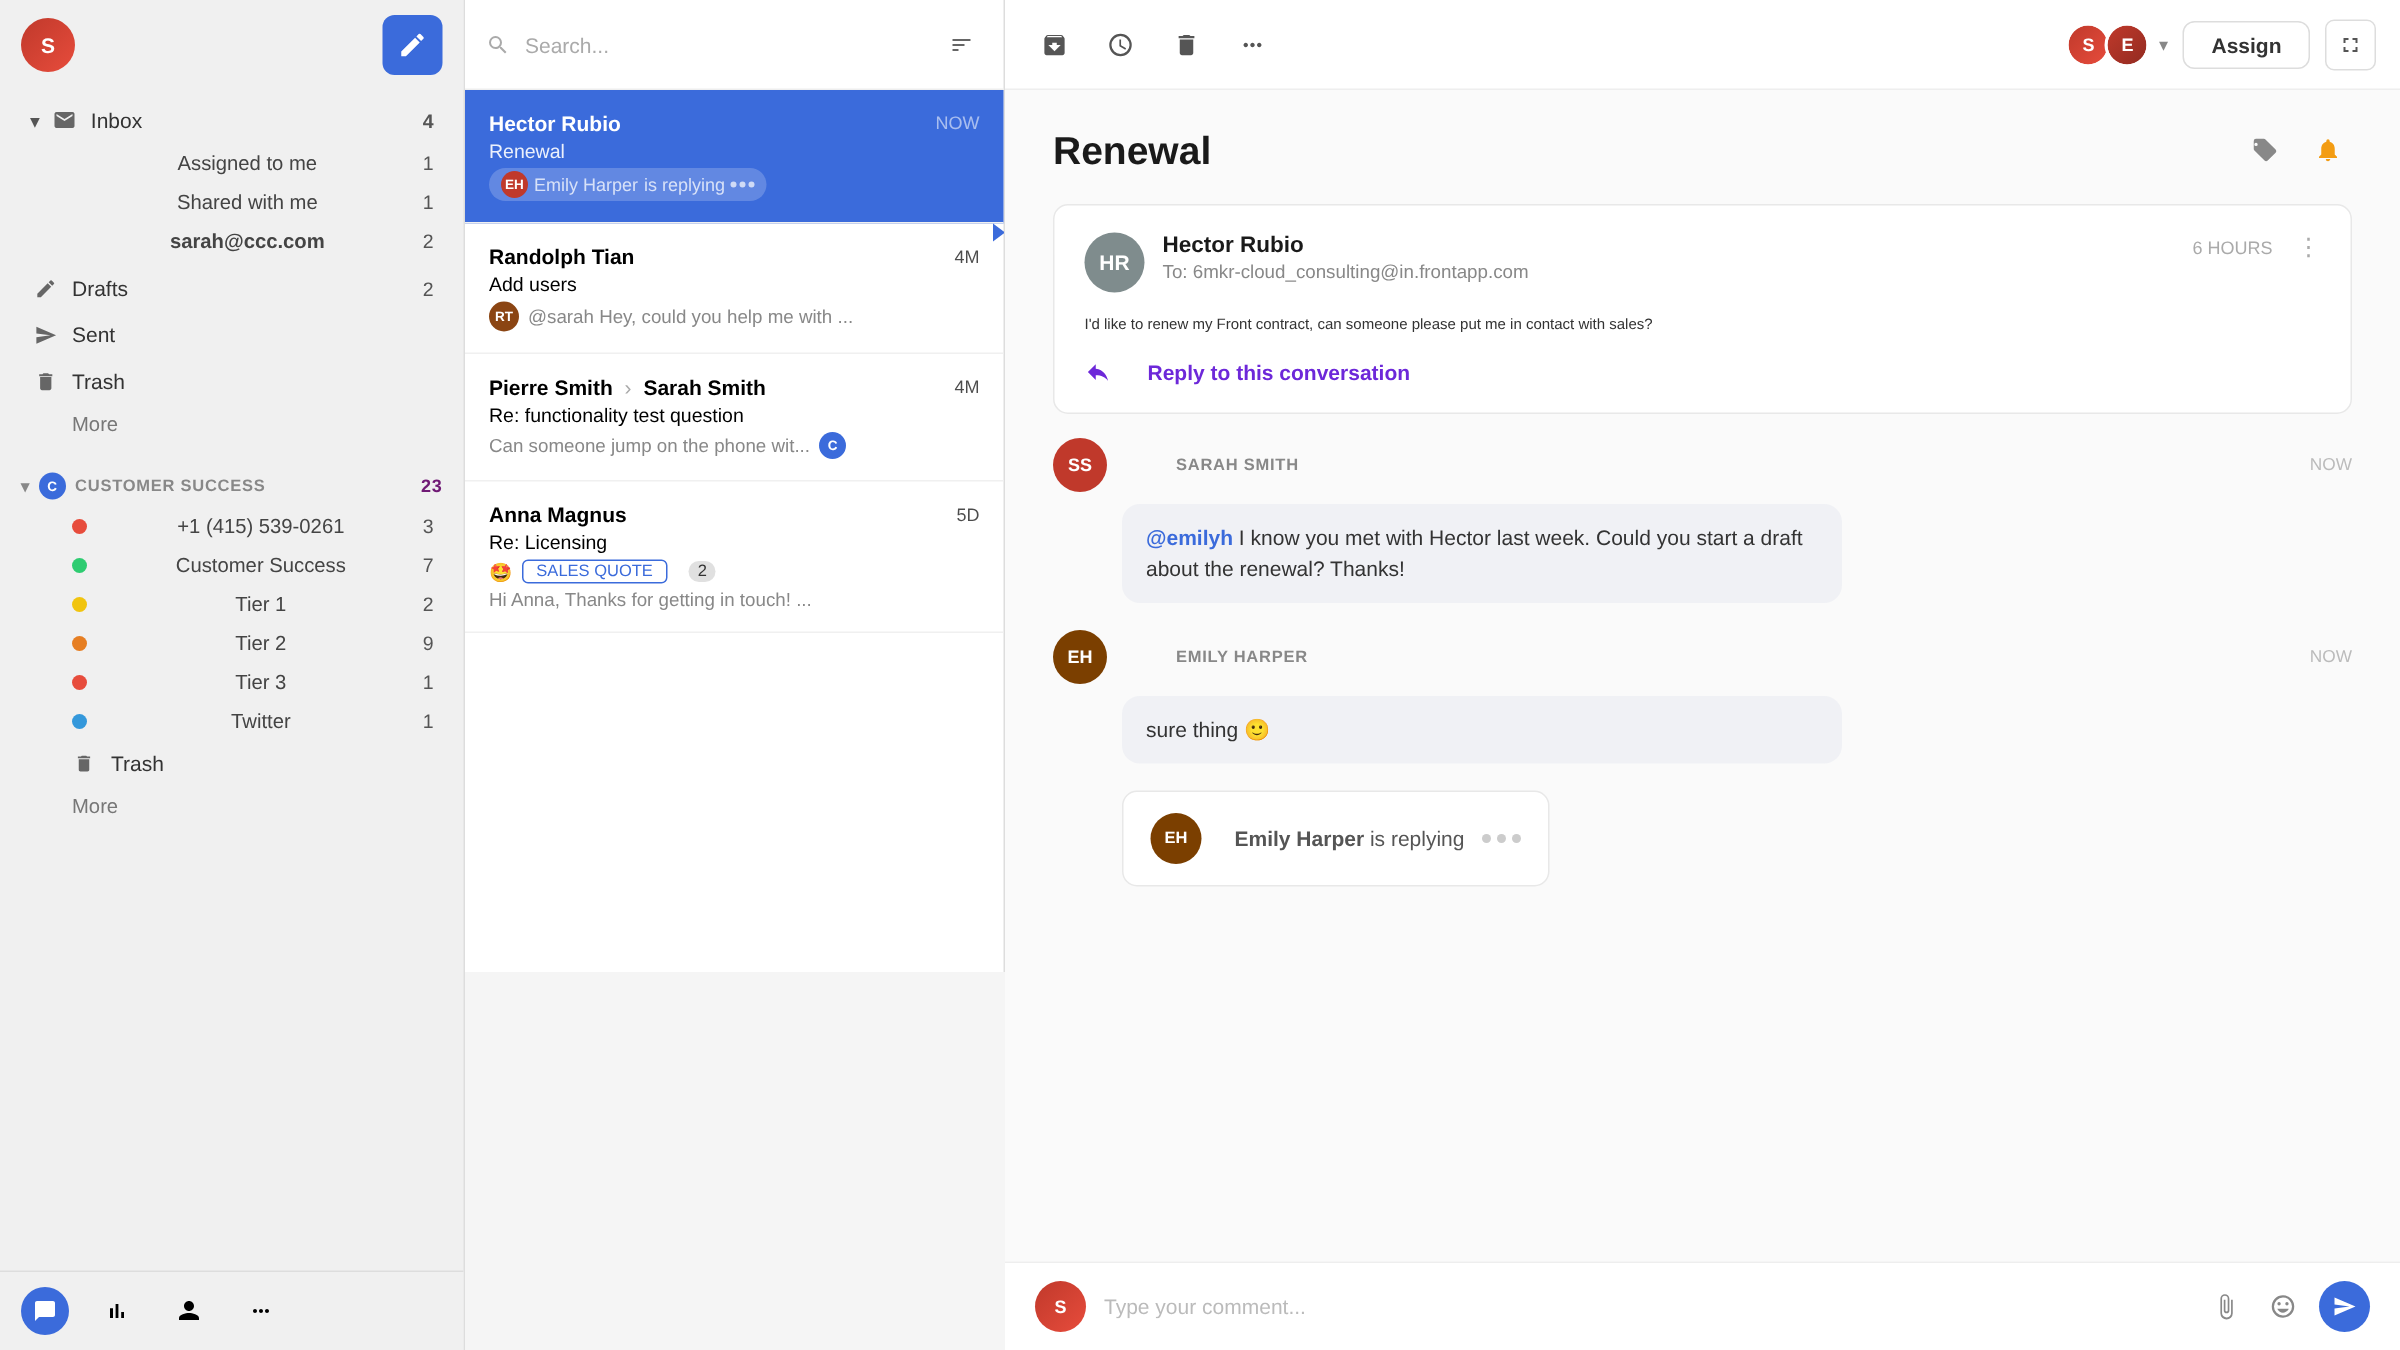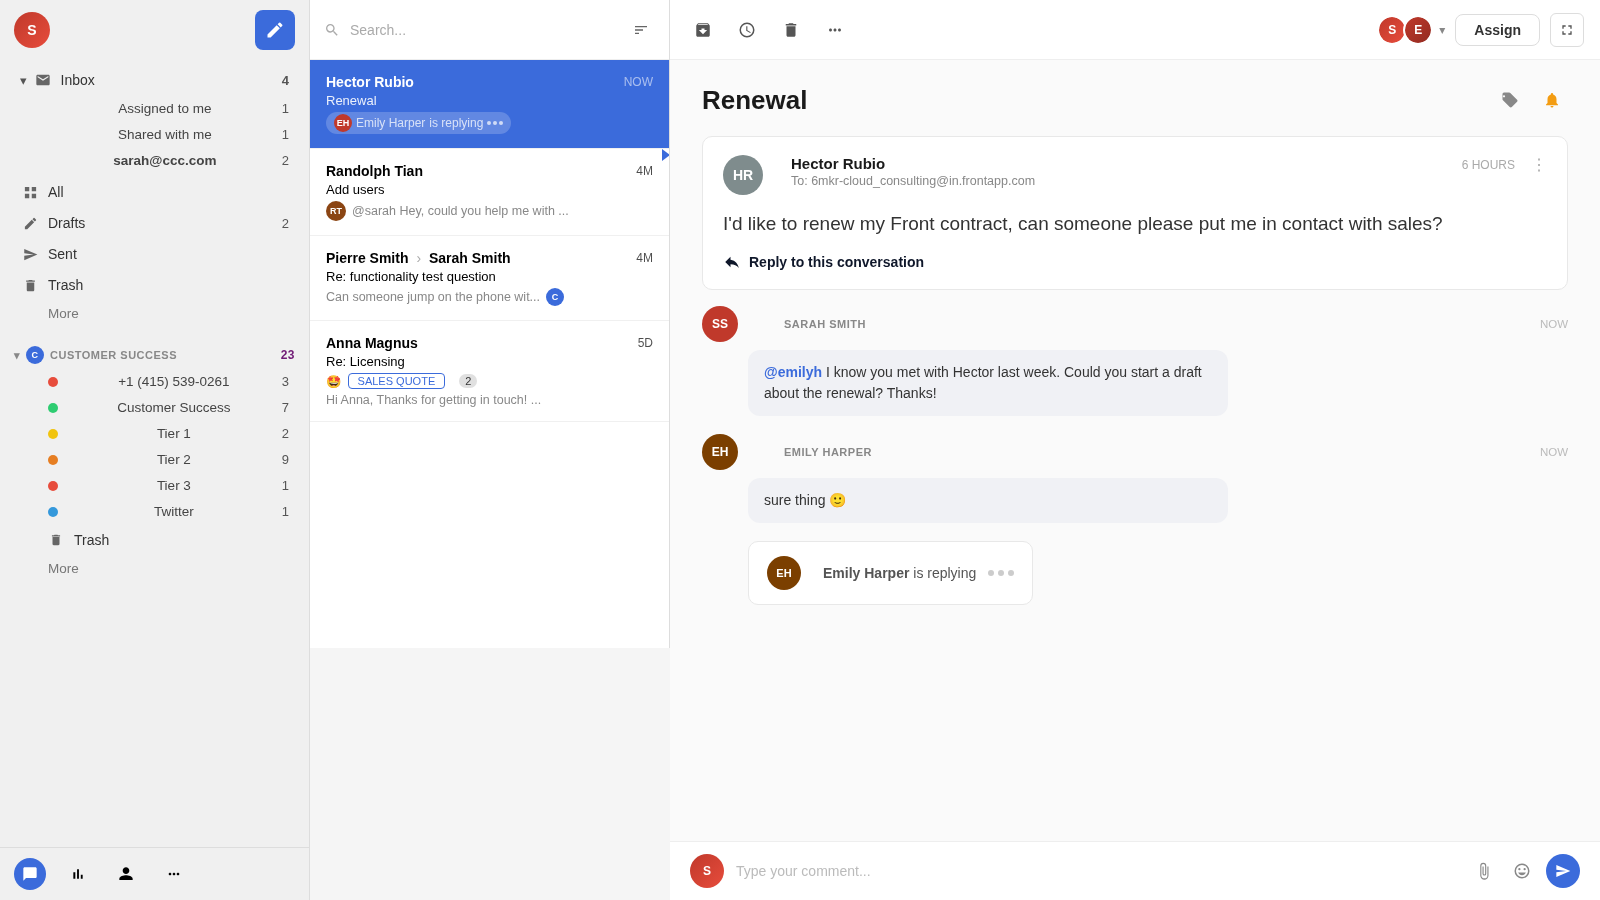--- a/index.html
+++ b/index.html
@@ -302,40 +302,39 @@
       background: white;
       border: 1px solid #e8e8e8;
       border-radius: 10px;
       padding: 18px 20px;
       margin-bottom: 16px;
     }
 
     .email-header {
       display: flex; align-items: flex-start;
       margin-bottom: 14px;
-      gap: 16px;
     }
     .email-avatar {
       width: 40px; height: 40px; border-radius: 50%;
       background: #7f8c8d;
       display: flex; align-items: center; justify-content: center;
       font-size: 14px; font-weight: bold; color: white;
       margin-right: 12px; flex-shrink: 0;
     }
     .email-meta { flex: 1; }
     .email-sender { font-weight: 700; font-size: 15px; color: #1a1a1a; }
     .email-to { font-size: 12.5px; color: #888; margin-top: 2px; }
     .email-time { font-size: 12px; color: #aaa; margin-right: 8px; }
     .email-more { cursor: pointer; color: #aaa; }
 
-    .email-body { font-size: 19px; color: #333; line-height: 1.6; margin-bottom: 14px; }
+    .email-body { font-size: 10px; color: #333; line-height: 1.6; margin-bottom: 14px; }
 
     .reply-link {
-      display: flex; align-items: center; gap: 8px;
-      color: #0f172a; font-weight: 600; font-size: 14px; cursor: pointer;
+      display: flex; align-items: center; gap: 24px;
+      color: #6d28d9; font-weight: 600; font-size: 14px; cursor: pointer;
     }
 
     
     .comment-block { margin-bottom: 18px; padding-left: 0; }
     .comment-header {
       display: flex; align-items: center;
       margin-bottom: 8px;
       gap: 36px;
     }
     .comment-user-avatar {
@@ -469,28 +468,20 @@
       <div class="nav-subitem">
         <span class="nav-subitem-label">Shared with me</span>
         <span class="nav-subitem-badge">1</span>
       </div>
       <div class="nav-subitem">
         <span class="nav-subitem-label" style="font-weight:700;">sarah@ccc.com</span>
         <span class="nav-subitem-badge">2</span>
       </div>
     </div>
 
-    <div class="nav-item">
-      <span class="nav-item-icon">
-        <svg width="15" height="15" viewBox="0 0 24 24" fill="currentColor">
-            <path d="M3 3h7v7H3zm11 0h7v7h-7zm-11 11h7v7H3zm11 0h7v7h-7z"></path>
-          </svg>
-      </span>
-      <span class="nav-item-label">All</span>
-    </div>
     <div class="nav-item">
       <span class="nav-item-icon">
         <svg width="15" height="15" viewBox="0 0 24 24" fill="currentColor">
             <path d="M3 17.25V21h3.75L17.81 9.94l-3.75-3.75L3 17.25zM20.71 7.04a1 1 0 000-1.41l-2.34-2.34a1 1 0 00-1.41 0l-1.83 1.83 3.75 3.75 1.83-1.83z"></path>
           </svg>
       </span>
       <span class="nav-item-label">Drafts</span>
       <span class="nav-item-badge">2</span>
     </div>
     <div class="nav-item">

